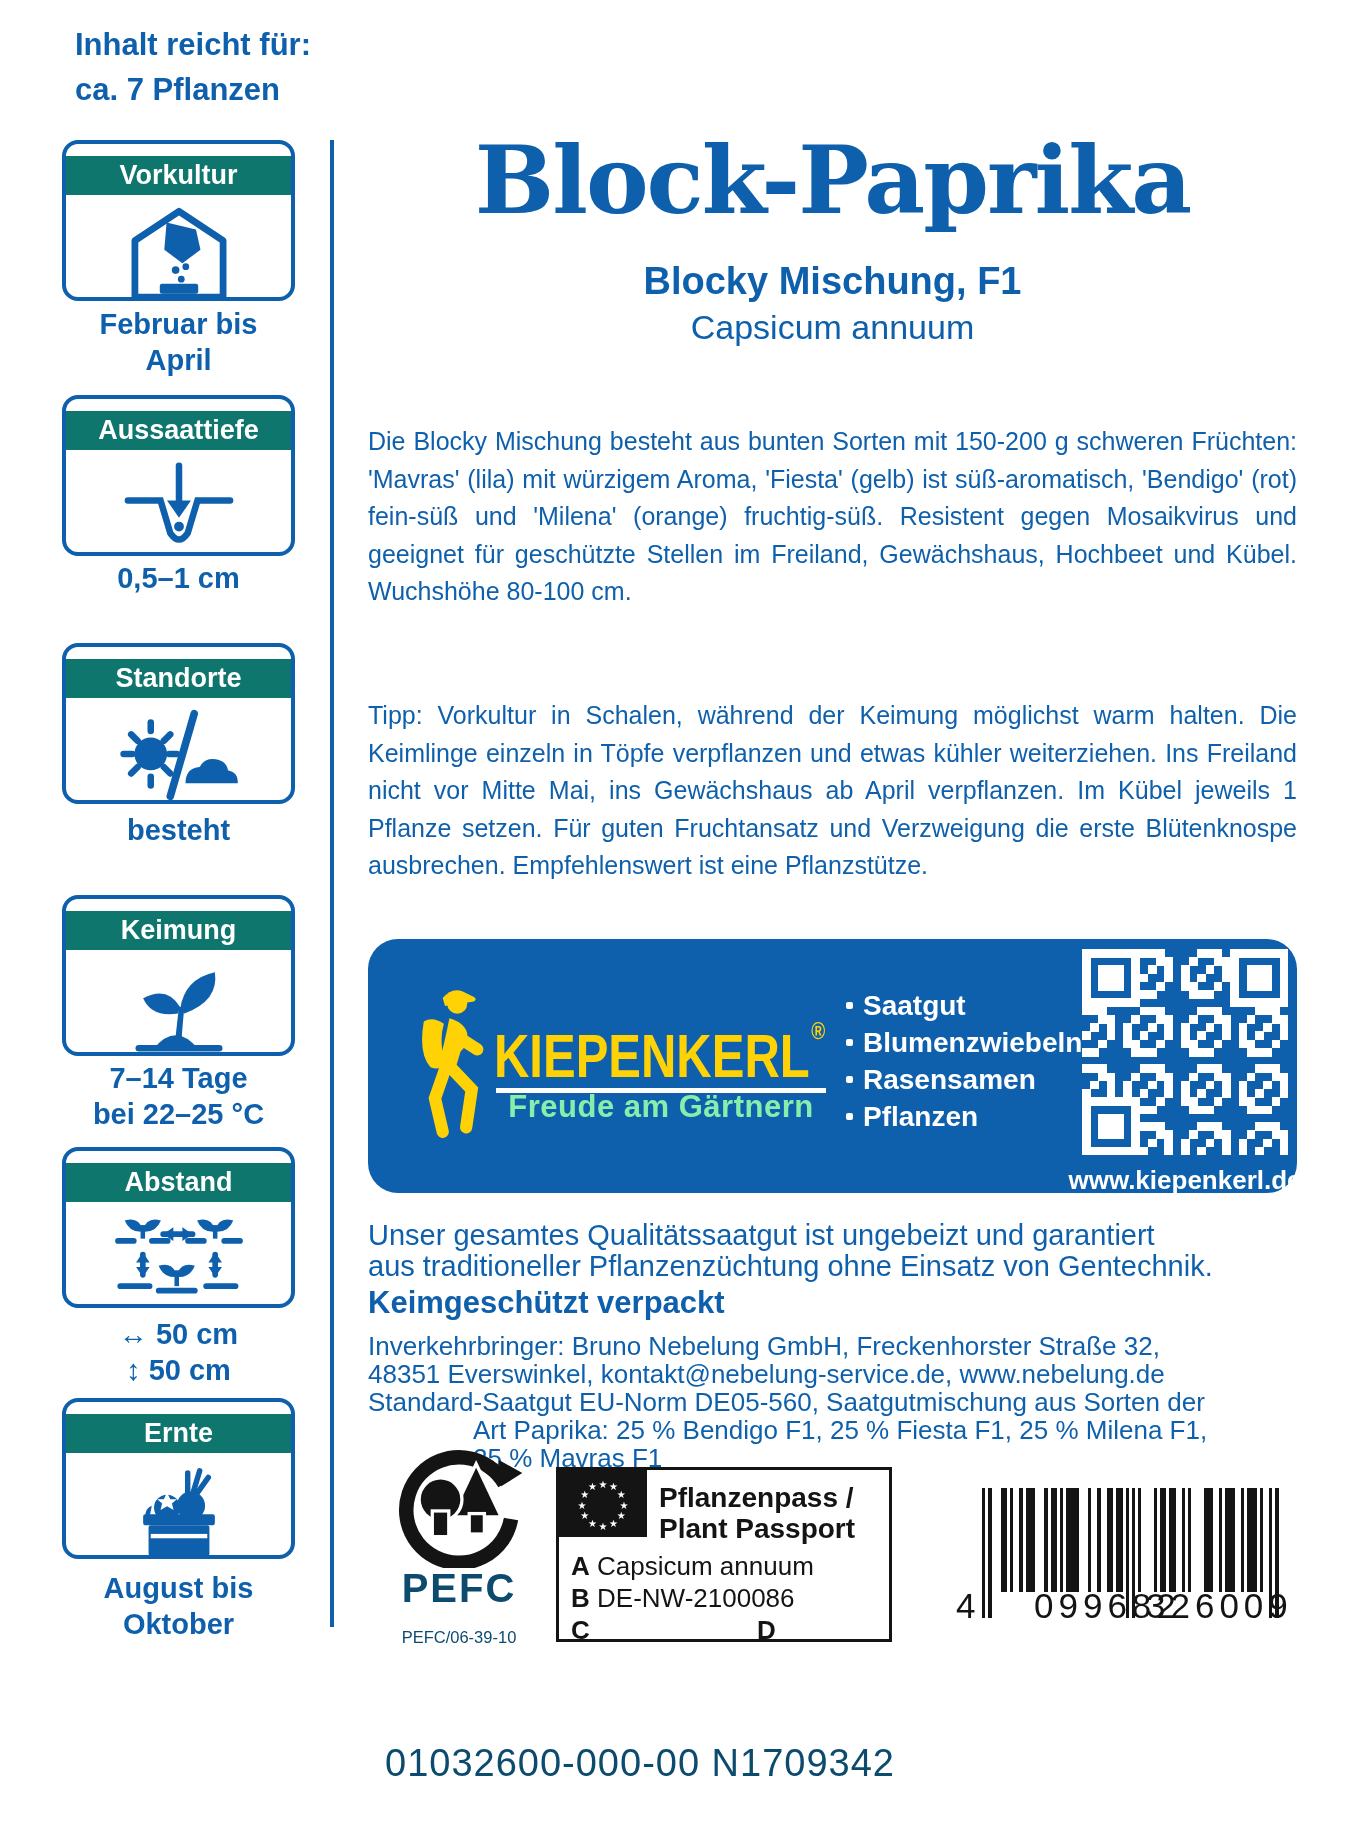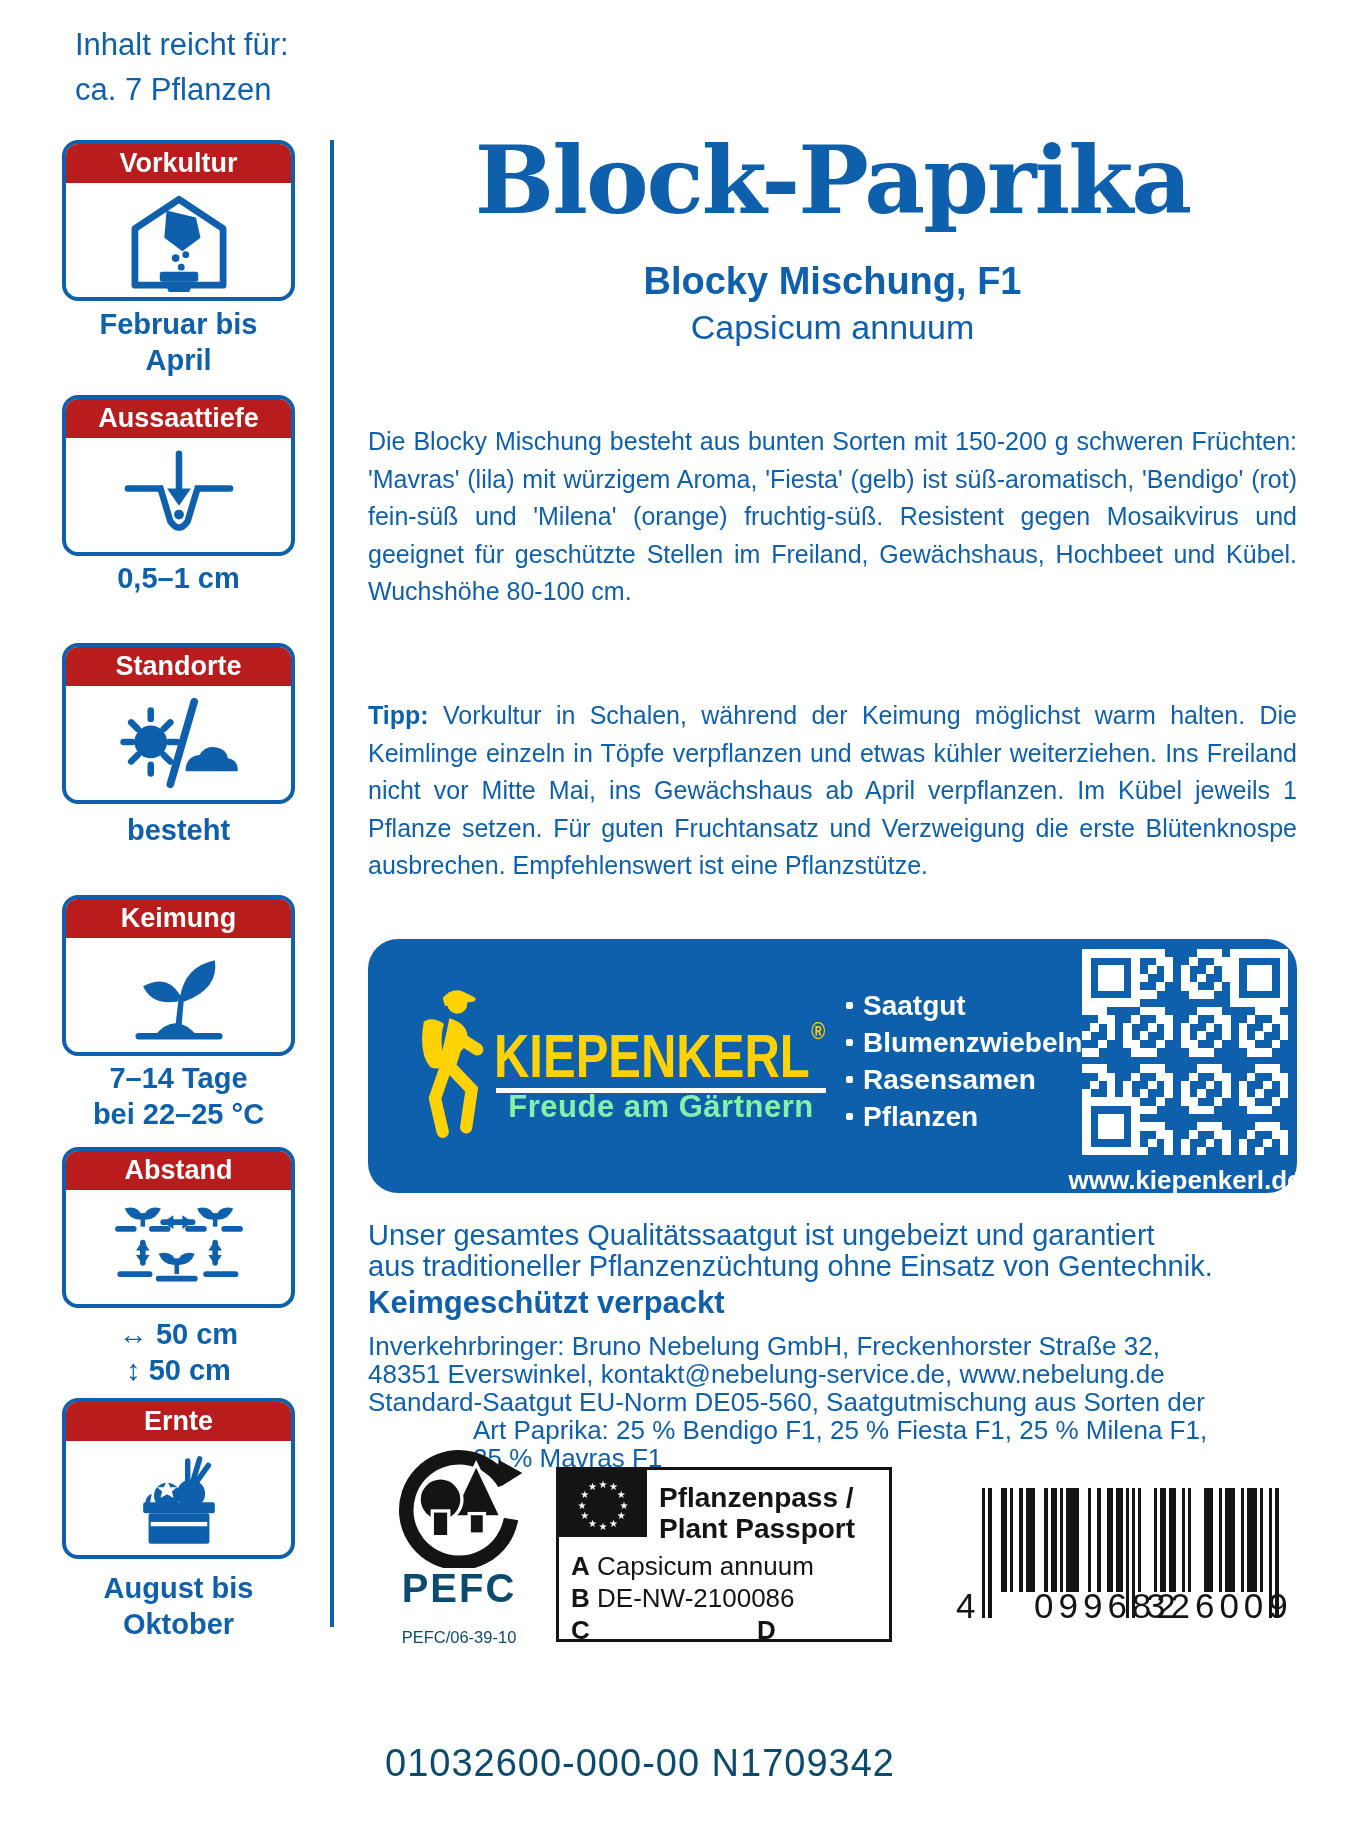--- a/index.html
+++ b/index.html
@@ -1,46 +1,46 @@
 <!DOCTYPE html>
 <html><head>
 <meta charset="utf-8">
 <style>
   html,body{margin:0;padding:0;background:#ffffff;}
   .page{position:relative;width:1367px;height:1830px;background:#fff;overflow:hidden;
         font-family:"Liberation Sans","DejaVu Sans",sans-serif;}
 
   
   .top-note{position:absolute;left:75px;top:22px;font-size:31px;line-height:45px;
-            font-weight:400;color:#0f60ac;}
+            font-weight:700;color:#0f60ac;}
 
   
   .vline{position:absolute;left:330px;top:140px;width:4px;height:1487px;background:#0f60ac;}
 
   
   .ib{position:absolute;left:62px;width:233px;height:161px;box-sizing:border-box;
       border:4px solid #0f60ac;border-radius:16px;background:#fff;overflow:hidden;}
-  .ib-h{background:#b91c1c;height:39px;display:flex;align-items:center;justify-content:center;
-        color:#fff;font-weight:bold;font-size:27px;}
+  .ib-h{background:#0f766e;height:39px;display:flex;align-items:center;justify-content:center;
+        color:#fff;font-weight:bold;font-size:27px;margin-top:12px;}
   .ib-icon{height:114px;display:flex;align-items:center;justify-content:center;}
   .cap{position:absolute;left:62px;width:233px;text-align:center;color:#0f60ac;
        font-size:29px;line-height:36px;font-weight:600;}
 
   
   .main{position:absolute;left:368px;top:0;width:929px;}
   .title{position:absolute;left:0;top:128px;width:929px;text-align:center;
          font-family:"DejaVu Serif","Liberation Serif",serif;font-weight:bold;
          font-size:94px;line-height:104px;color:#0f60ac;letter-spacing:-2px;}
   .subtitle{position:absolute;left:0;top:260px;width:929px;text-align:center;
             font-size:38px;font-weight:bold;color:#0f60ac;}
   .botanical{position:absolute;left:0;top:308px;width:929px;text-align:center;
              font-size:34px;color:#0f60ac;}
   .para{position:absolute;left:0;width:929px;text-align:justify;color:#0f60ac;
         font-size:25px;line-height:37.5px;}
-  .para b{font-weight:bold;}
+  .para b{font-weight:normal;}
   .p1{top:398px;}
   .p2{top:672px;}
 
   
   .brandbox{position:absolute;left:0;top:939px;width:929px;height:254px;background:#0f60ac;
             border-radius:30px;}
   .kfigure{position:absolute;left:48px;top:44px;}
   .brandword{position:absolute;left:126px;top:78px;font-size:62px;font-weight:bold;
              color:#ffd206;letter-spacing:0px;transform:scaleX(0.79);transform-origin:left top;
              white-space:nowrap;}

